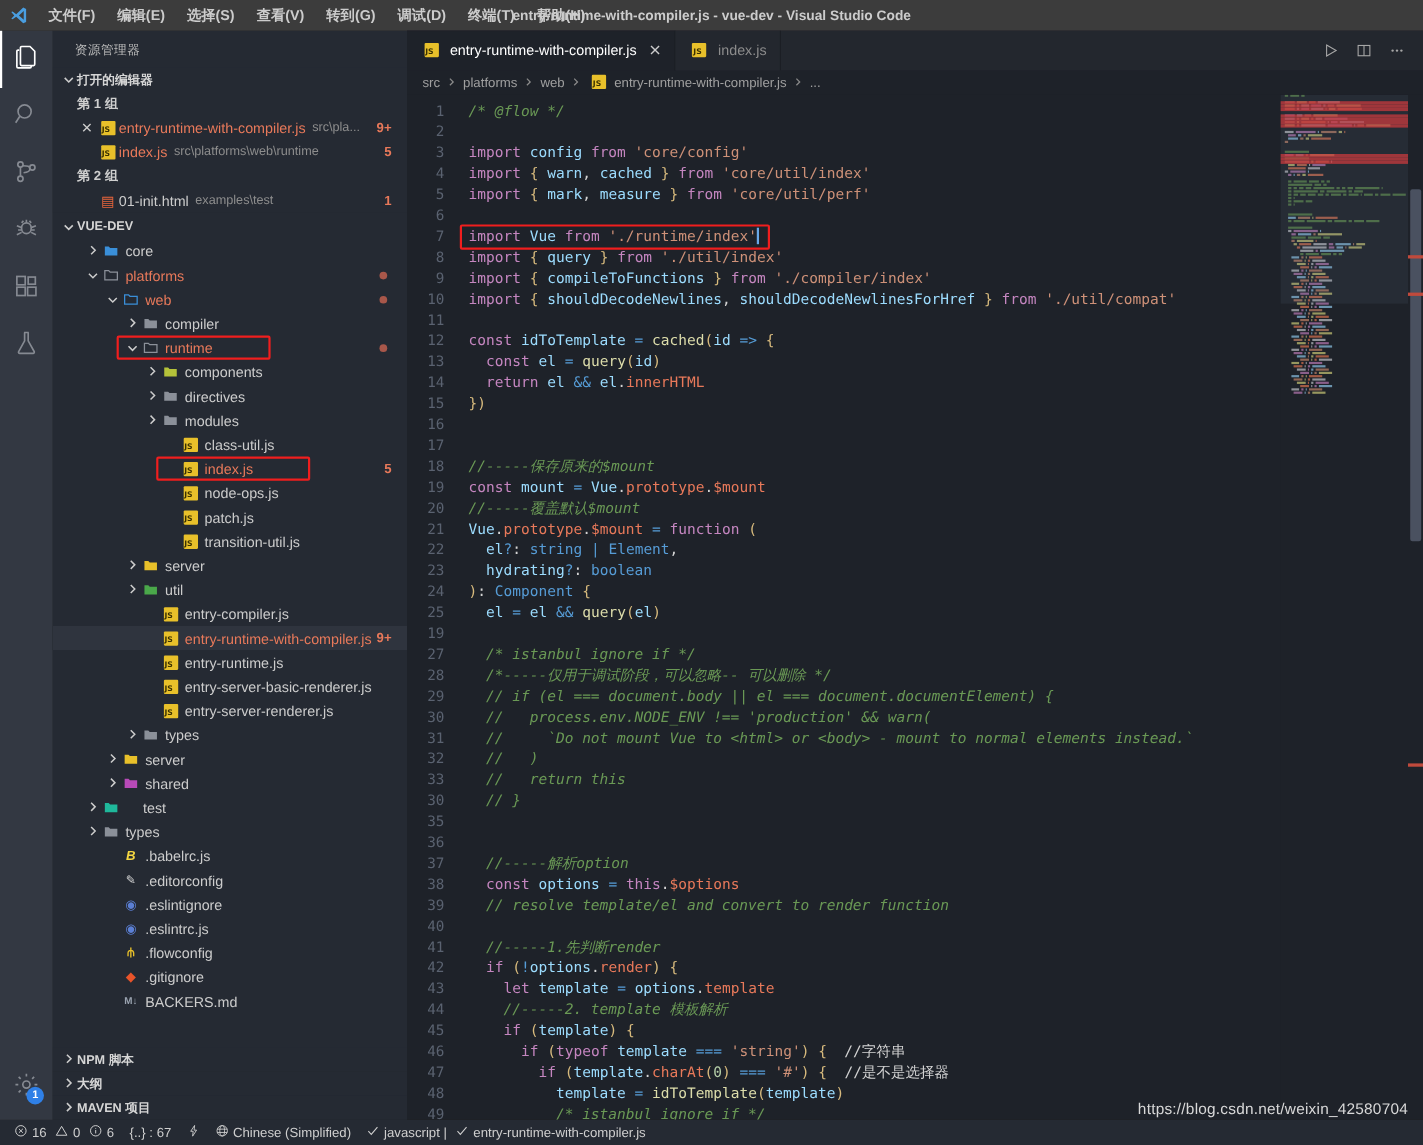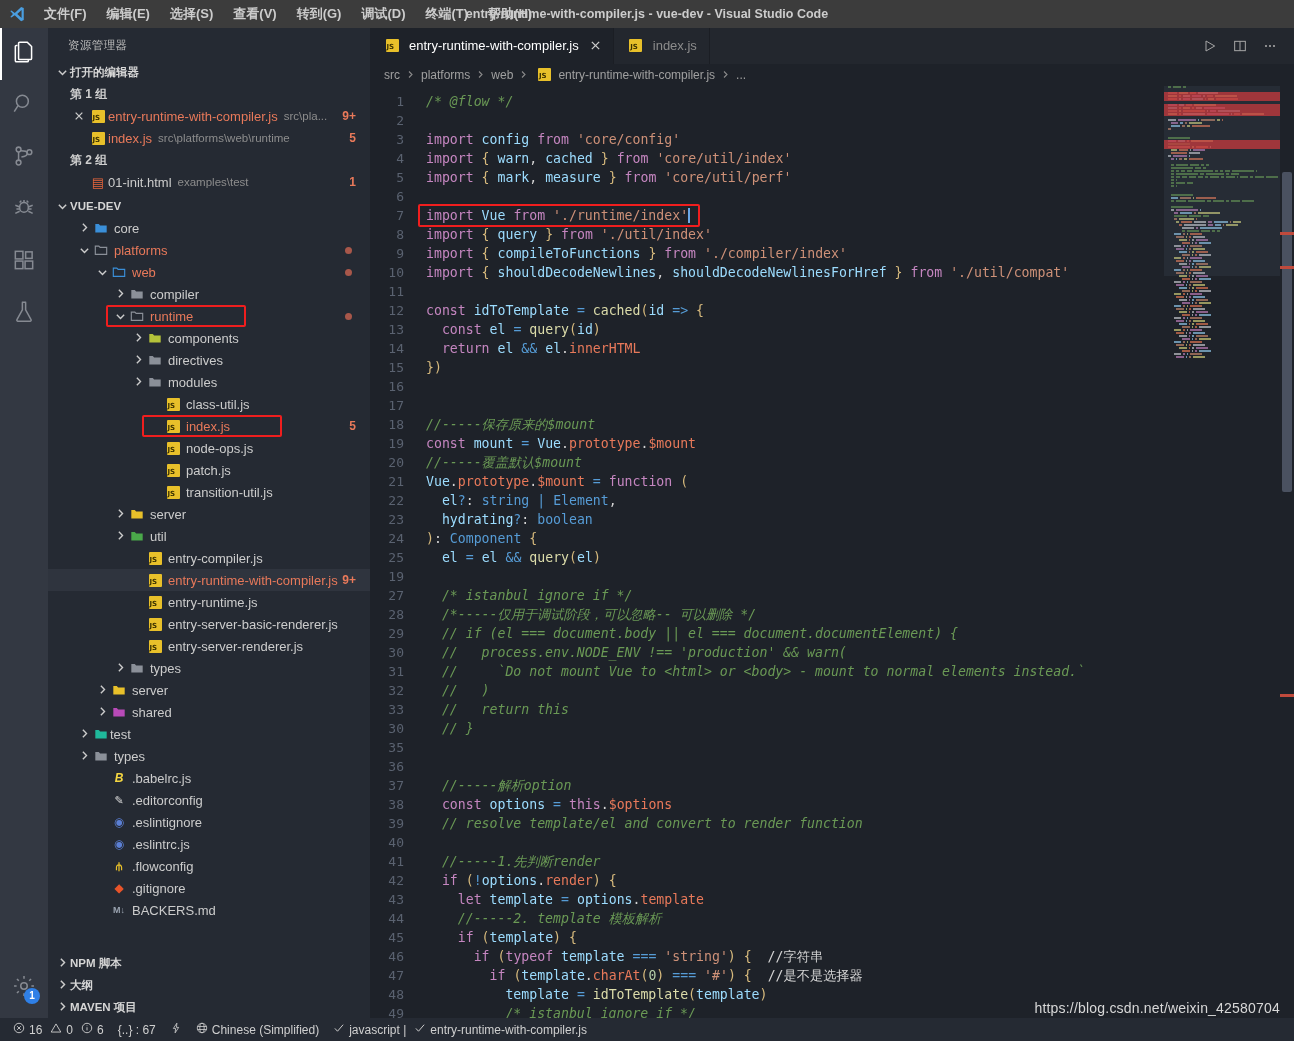--- a/index.html
+++ b/index.html
@@ -591,21 +591,21 @@
             <span class="twisty rot-90">
               <svg viewBox="0 0 12 12" fill="none" stroke="currentColor" stroke-width="1.5">
                 <path d="M2 4.2 6 8.2l4-4"></path>
               </svg>
             </span>
             <span class="ficon" style="width:18px;flex:0 0 18px;">
               <span style="width:14px;height:14px;display:block;"><svg viewBox="0 0 16 16" fill="#1fb89b">
                   <path d="M1.5 3.5h4L7 5h7.5v8h-13z"></path>
                 </svg></span>
             </span>
-            <span class="folder-name" style="margin-left:0;">test</span>
+            <span class="folder-name" style="margin-left:20px;">test</span>
           </div>
           <div class="row" style="padding-left: 28px;">
             <span class="twisty rot-90">
               <svg viewBox="0 0 12 12" fill="none" stroke="currentColor" stroke-width="1.5">
                 <path d="M2 4.2 6 8.2l4-4"></path>
               </svg>
             </span>
             <span class="ficon" style="width:18px;flex:0 0 18px;">
               <span style="width:14px;height:14px;display:block;"><svg viewBox="0 0 16 16" fill="#8b9099">
                   <path d="M1.5 3.5h4L7 5h7.5v8h-13z"></path>

